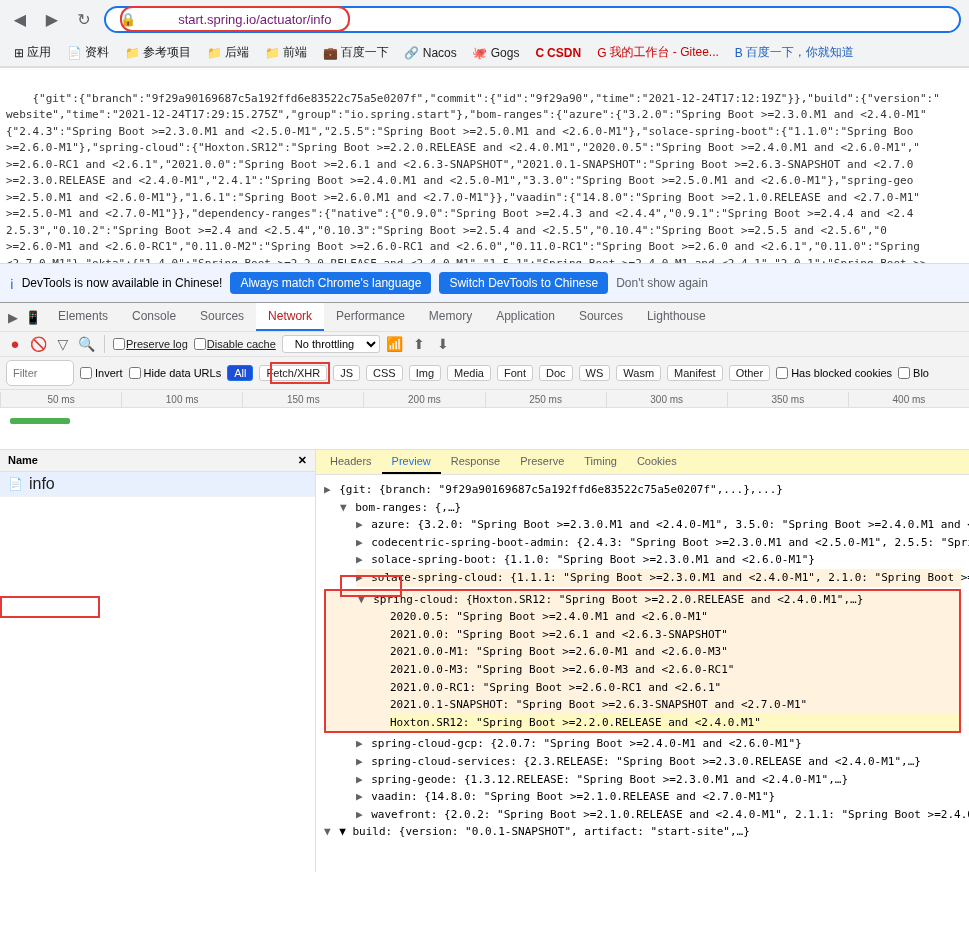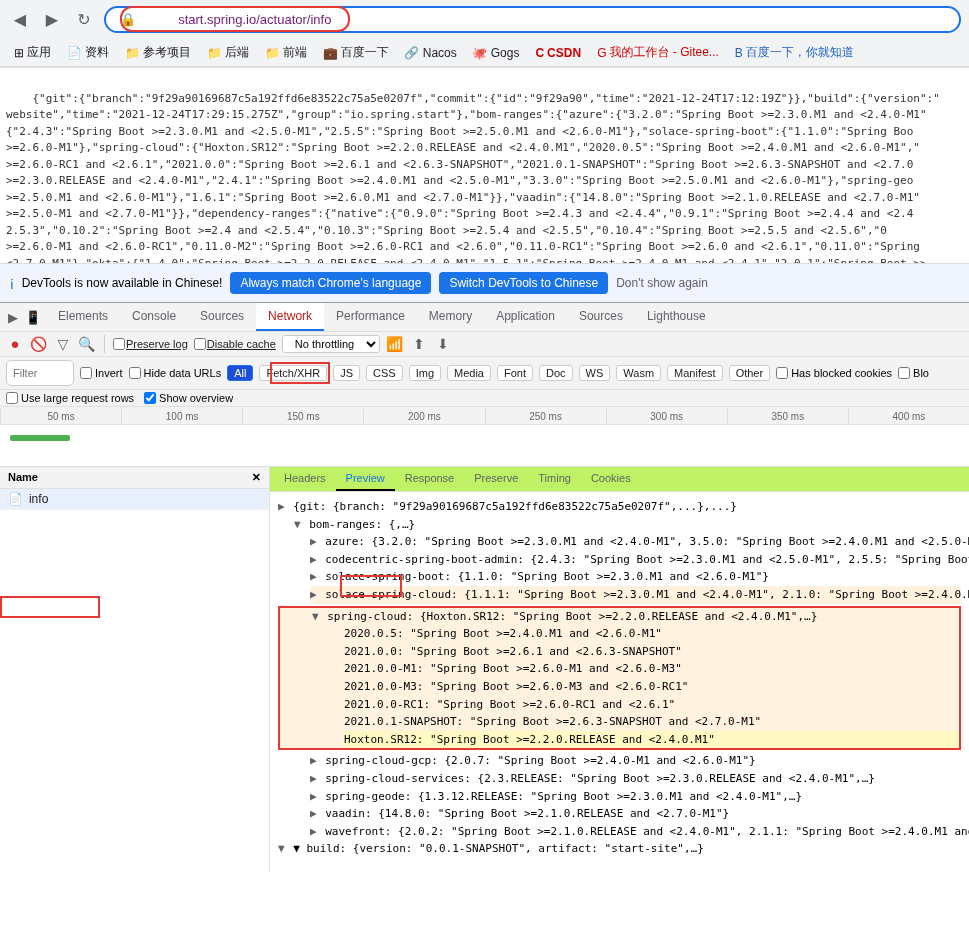--- a/index.html
+++ b/index.html
@@ -239,21 +239,21 @@
 
     
     .main-content {
       display: flex;
       flex: 1;
       overflow: hidden;
     }
 
     
     .request-list {
-      width: 270px;
+      width: 316px;
       border-right: 1px solid #e0e0e0;
       overflow-y: auto;
       background: #fff;
     }
     .request-header {
       display: flex;
       background: #f3f3f3;
       border-bottom: 1px solid #e0e0e0;
       font-size: 11px;
       font-weight: 600;
@@ -263,32 +263,32 @@
       display: flex;
       align-items: center;
       padding: 3px 8px;
       cursor: pointer;
       font-size: 11px;
       gap: 6px;
       border-bottom: 1px solid #f0f0f0;
     }
     .request-item.selected { background: #e8f0fe; }
     .request-icon { color: #1a73e8; font-size: 12px; }
-    .request-name { font-size: 12px; color: #202124; }
+    .request-name { font-size: 16px; color: #202124; }
 
     
     .details-panel {
       flex: 1;
       overflow-y: auto;
       background: #fff;
     }
     .details-tabs {
       display: flex;
       border-bottom: 1px solid #e0e0e0;
-      background: #bef264;
+      background: #fef9c3;
       padding: 0 4px;
     }
     .detail-tab {
       padding: 5px 10px;
       cursor: pointer;
       font-size: 11px;
       color: #5f6368;
       border-bottom: 2px solid transparent;
     }
     .detail-tab.active {
@@ -439,30 +439,20 @@
       <label class="filter-checkbox">
         <input type="checkbox" style="">
         <span>Has blocked cookies</span>
       </label>
       <label class="filter-checkbox">
         <input type="checkbox" style="">
         <span>Blo</span>
       </label>
     </div>
 
-    <div class="options-row">
-      <label class="filter-checkbox">
-        <input type="checkbox" style="">
-        <span>Use large request rows</span>
-      </label>
-      <label class="filter-checkbox">
-        <input type="checkbox" checked="" style="">
-        <span>Show overview</span>
-      </label>
-    </div>
 
     <div class="timeline-container">
       <div class="timeline-ruler">
         <div class="ruler-tick">50 ms</div>
         <div class="ruler-tick">100 ms</div>
         <div class="ruler-tick">150 ms</div>
         <div class="ruler-tick">200 ms</div>
         <div class="ruler-tick">250 ms</div>
         <div class="ruler-tick">300 ms</div>
         <div class="ruler-tick">350 ms</div>

